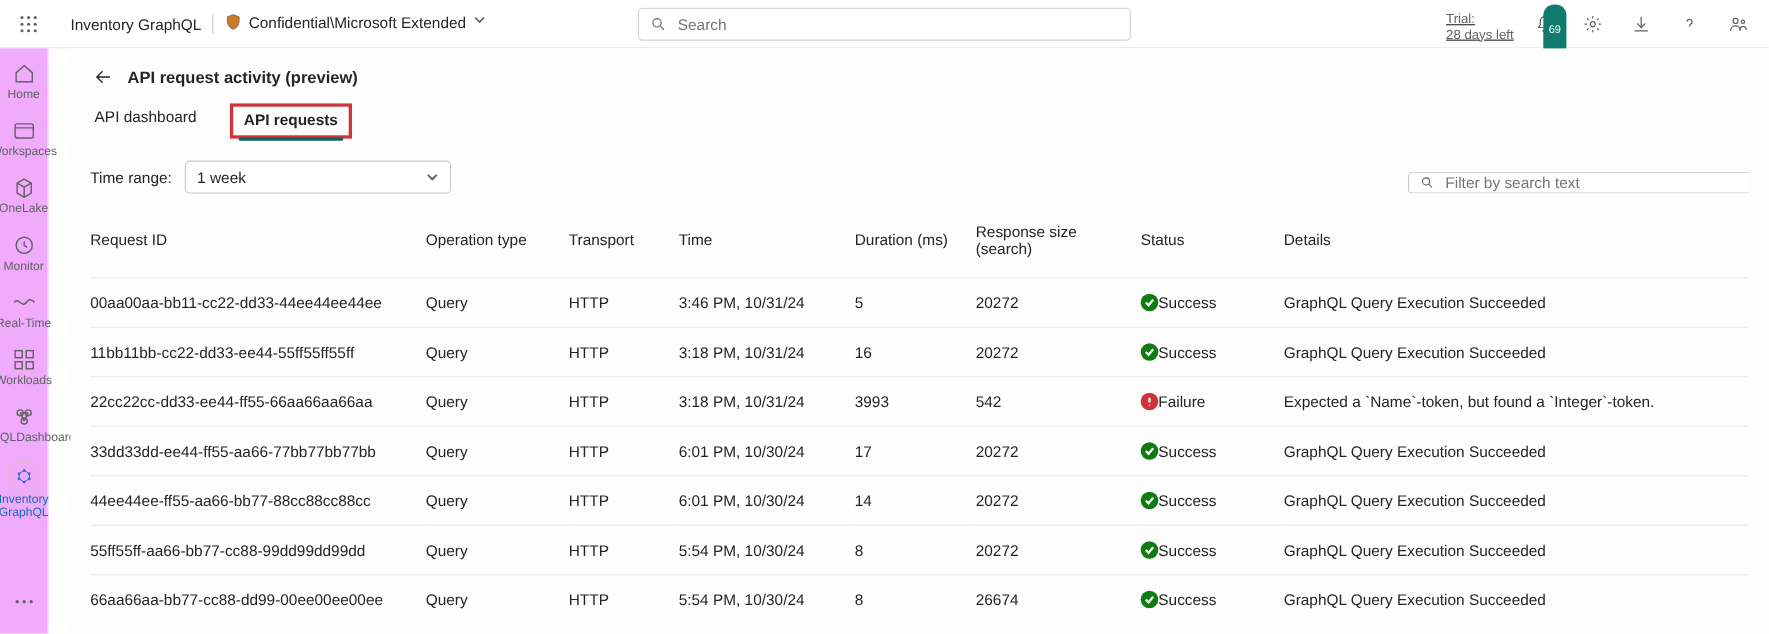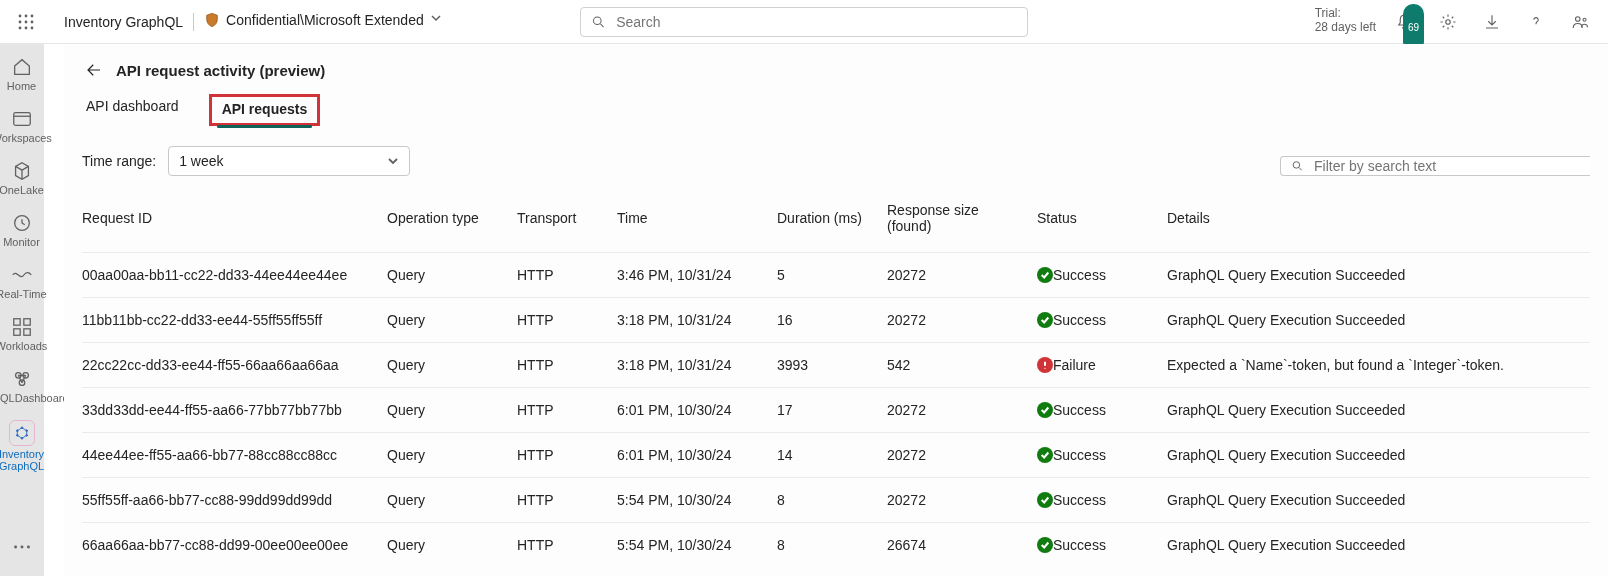--- a/index.html
+++ b/index.html
@@ -51,41 +51,42 @@
     padding: 0 10px;
     gap: 8px;
     background:#fff;
   }
   .searchbox input {
     border:none; outline:none; width:100%; font-size:14px; color:#616161; background:transparent;
   }
   .searchbox svg { width:16px; height:16px; fill:#616161; }
   .top-right {
     margin-left:auto;
-    display:flex; align-items:flex-start; gap:12px;
+    display:flex; align-items:flex-end; gap:12px;
     padding-right:4px;
+    text-decoration:underline;
   }
   .trial-info { font-size:12px; line-height:14px; color:#616161; text-align:left;}
   .icon-btn {
     width:32px; height:32px; display:flex; align-items:center; justify-content:center;
     cursor:pointer; position:relative;
   }
   .icon-btn svg { width:18px; height:18px; stroke:#616161; fill:none; stroke-width:1.5;}
   .badge {
     position:absolute; top:-2px; right:-4px;
     background:#0f7b6c;  
     color:#fff; font-size:10px;
     border-radius:10px; padding:18px 5px; line-height:12px;
   }
   
   .leftnav {
     position:absolute; left:0; top:44px; bottom:0;
     width:44px;
     border-right:1px solid #e6e6e6;
-    background:#e5e5e5;
+    background:#f0abfc;
     display:flex; flex-direction:column; align-items:center;
     padding-top:6px;
   }
   .nav-item {
     width:64px; padding:6px 0 10px 0;
     display:flex; flex-direction:column; align-items:center;
     gap:2px;
     cursor:pointer;
     color:#616161;
     font-size:11px;
@@ -400,21 +401,21 @@
         <col class="col-status">
         <col class="col-details">
     </colgroup>
     <thead>
       <tr>
         <th>Request ID</th>
         <th>Operation type</th>
         <th>Transport</th>
         <th>Time</th>
         <th>Duration (ms)</th>
-        <th>Response size (found)</th>
+        <th>Response size (search)</th>
         <th>Status</th>
         <th>Details</th>
       </tr>
     </thead>
     <tbody id="table-body">
         <tr>
           <td>00aa00aa-bb11-cc22-dd33-44ee44ee44ee</td>
           <td>Query</td>
           <td>HTTP</td>
           <td>3:46 PM, 10/31/24</td>

